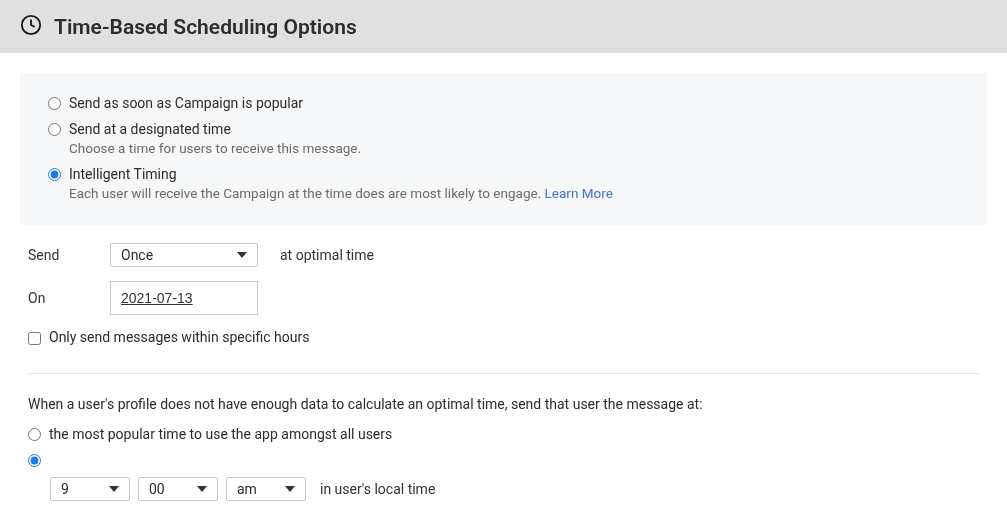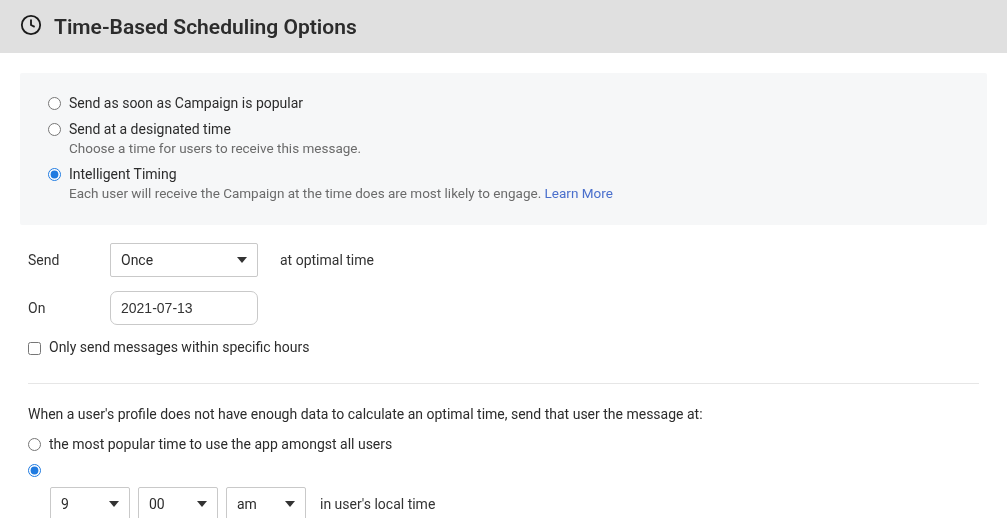--- a/index.html
+++ b/index.html
@@ -29,45 +29,46 @@
   .radio-row:last-child { margin-bottom: 0; }
   .radio-sub { color: #6b6b6b; font-size: 13.5px; margin-top: 3px; }
   .link { color: #4a6fcc; cursor: pointer; }
   .form-area { padding: 18px 8px 0 8px; }
   .form-row { display: flex; align-items: center; margin-bottom: 14px; }
   .form-label { width: 82px; color: #333; }
   .select-box {
     border: 1px solid #c9c9c9;
     border-radius: 2px;
     background: #fff;
-    height: 34px;
+    height: 24px;
     padding: 0 10px;
     display: flex;
     align-items: center;
     justify-content: space-between;
     min-width: 148px;
     gap: 20px;
     cursor: pointer;
   }
   .select-small { min-width: 80px; }
   .caret {
     width: 0; height: 0;
     border-left: 5px solid transparent;
     border-right: 5px solid transparent;
     border-top: 6px solid #333;
   }
   .text-input {
     border: 1px solid #c9c9c9;
-    border-radius: 7px;
+    border-radius: 0;
     background: #fff;
     height: 34px;
     padding: 0 10px;
     width: 148px;
     font-size: 14px;
     color: #333;
+    text-decoration: underline;
   }
   .checkbox-row { display: flex; align-items: center; gap: 8px; margin-top: 12px; }
   .divider { border: none; border-top: 1px solid #e6e6e6; margin: 28px 0 22px 0; }
   .fallback-prompt { margin-bottom: 14px; }
   .fallback-options .radio-row { margin-bottom: 10px; }
   .time-selects { display: flex; align-items: center; gap: 8px; margin-left: 22px; margin-top: 8px; }
   .suffix-label { color: #333; margin-left: 6px; }
   input[type="radio"], input[type="checkbox"] { margin: 2px 0 0 0; accent-color: #1f7ae0; cursor: pointer; }
 </style>
 </head>

